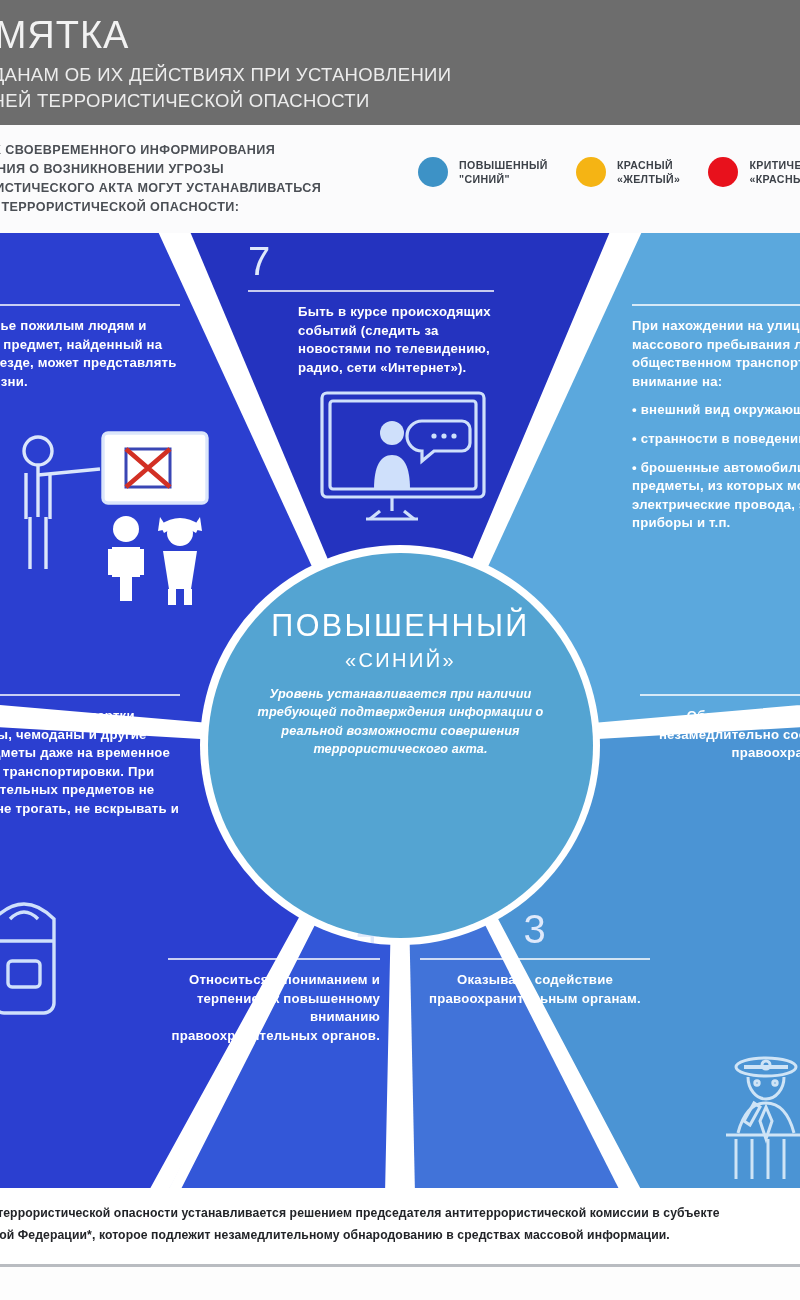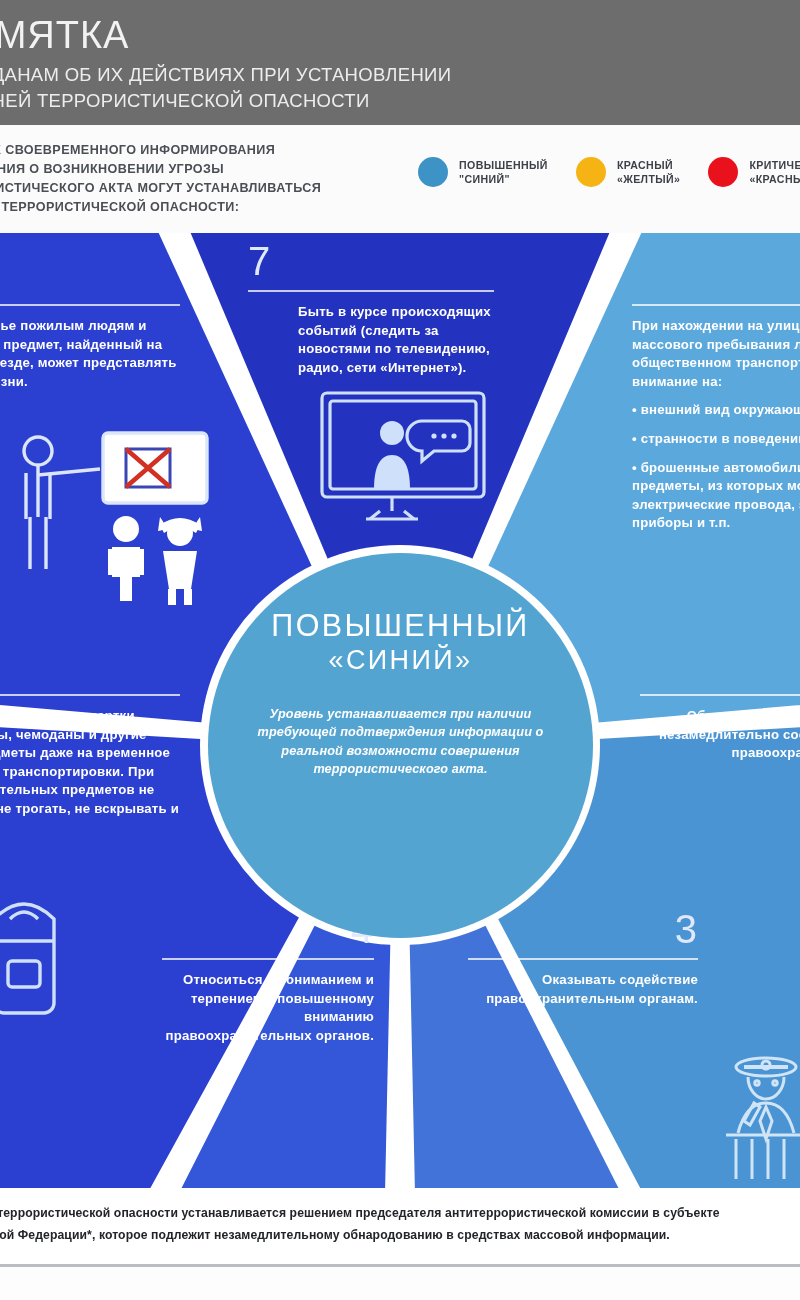--- a/index.html
+++ b/index.html
@@ -85,42 +85,42 @@
   #seg7 .numrow{text-align:left;}
   #seg7 .rule{width:246px;}
   #seg7 .body{padding-left:50px;}
   #seg1{left:632px;top:62px;width:300px;text-align:left;}
   #seg1 .rule{width:180px;}
   #seg5{left:-150px;top:452px;width:330px;text-align:left;}
   #seg5 .rule{width:180px;margin-left:150px;}
   #seg2{left:640px;top:452px;width:300px;text-align:right;}
   #seg2 .rule{width:180px;}
   #seg2 .body{text-align:right;}
-  #seg4{left:162px;top:676px;width:212px;text-align:right;}
+  #seg4{left:168px;top:676px;width:212px;text-align:right;}
   #seg4 .numrow{text-align:right;}
   #seg4 .rule{width:212px;}
-  #seg3{left:420px;top:676px;width:230px;text-align:right;margin-left:48px;}
+  #seg3{left:420px;top:676px;width:230px;text-align:center;}
   #seg3 .rule{width:230px;}
 
   
   .center{
     position:absolute;left:208px;top:320px;width:385px;height:385px;
     border-radius:50%;
     background:#54a4d2;
     z-index:5;
     box-sizing:border-box;
     padding:54px 40px 0 40px;
     text-align:center;
     color:#ffffff;
   }
   .center .c-t1{
     font-size:30.5px;font-weight:400;letter-spacing:2.4px;line-height:36px;
   }
   .center .c-t2{
-    font-size:27px;font-weight:400;letter-spacing:2.4px;line-height:34px;margin-bottom:28px;
+    font-size:20px;font-weight:400;letter-spacing:2.4px;line-height:34px;margin-bottom:8px;
   }
   .center .c-body{
     font-size:12.7px;line-height:18.4px;font-weight:700;letter-spacing:.1px;font-style:italic;
   }
 
   
   .footer{
     position:absolute;left:0;top:1188px;width:800px;height:76px;
     background:#ffffff;
   }

